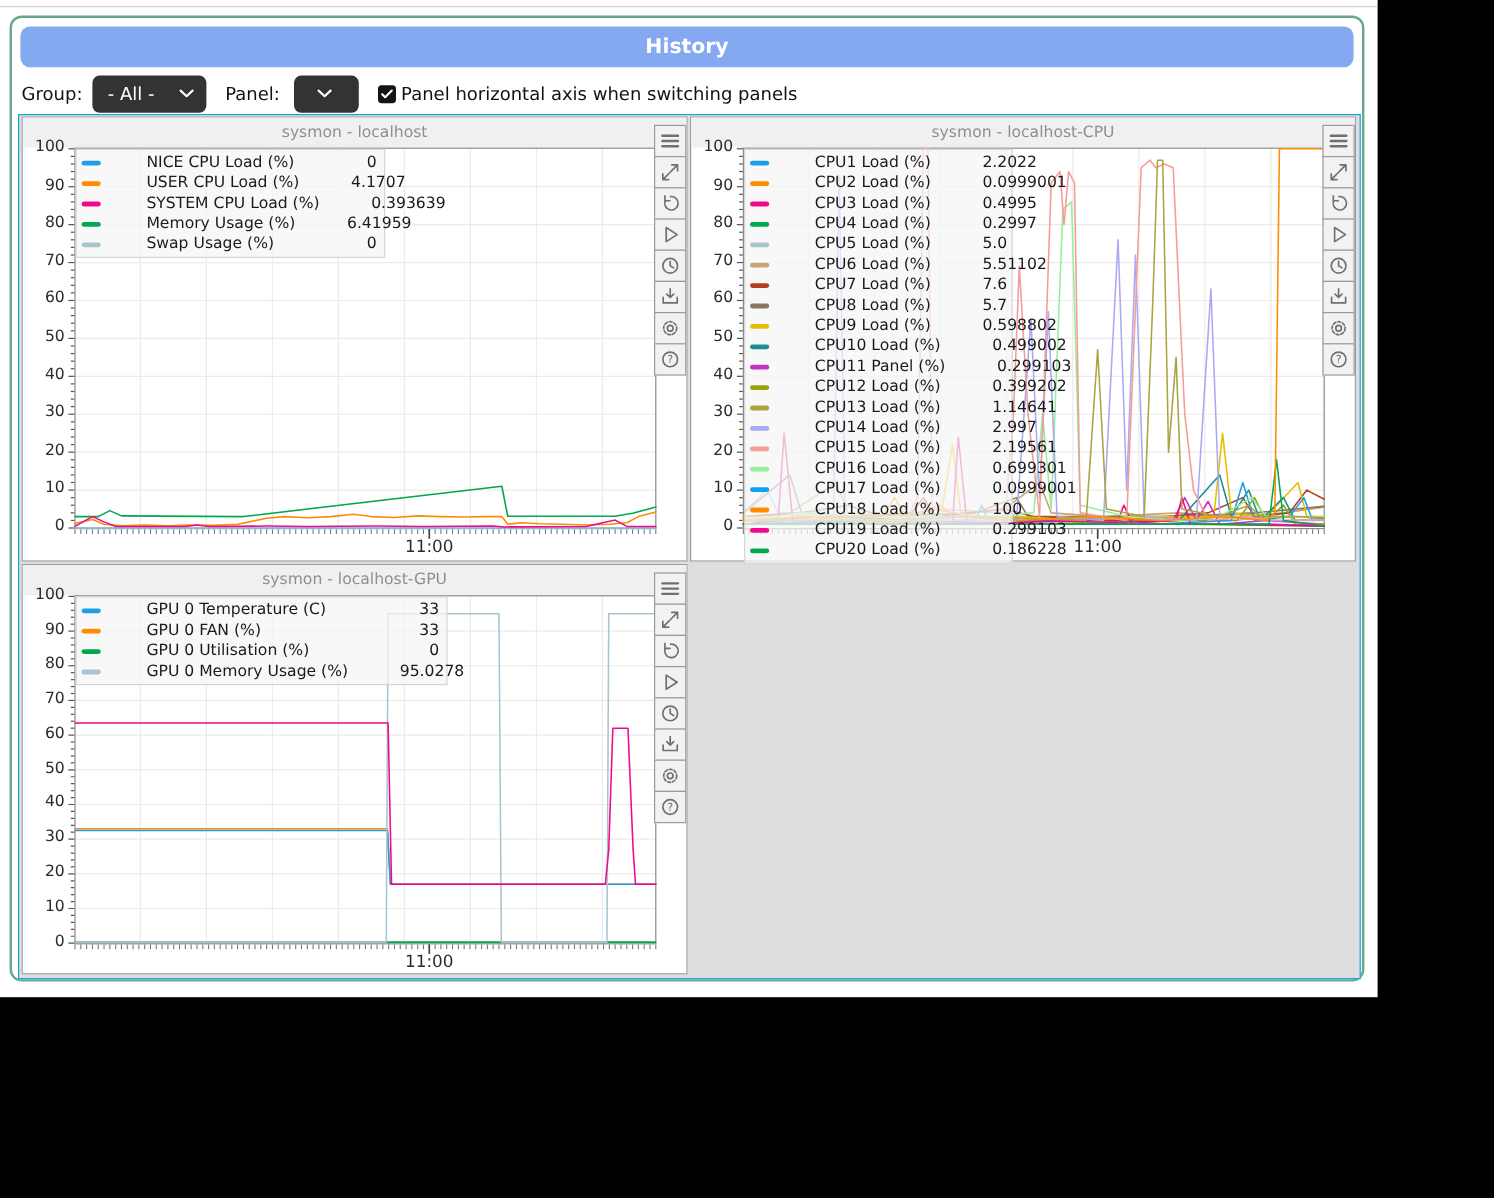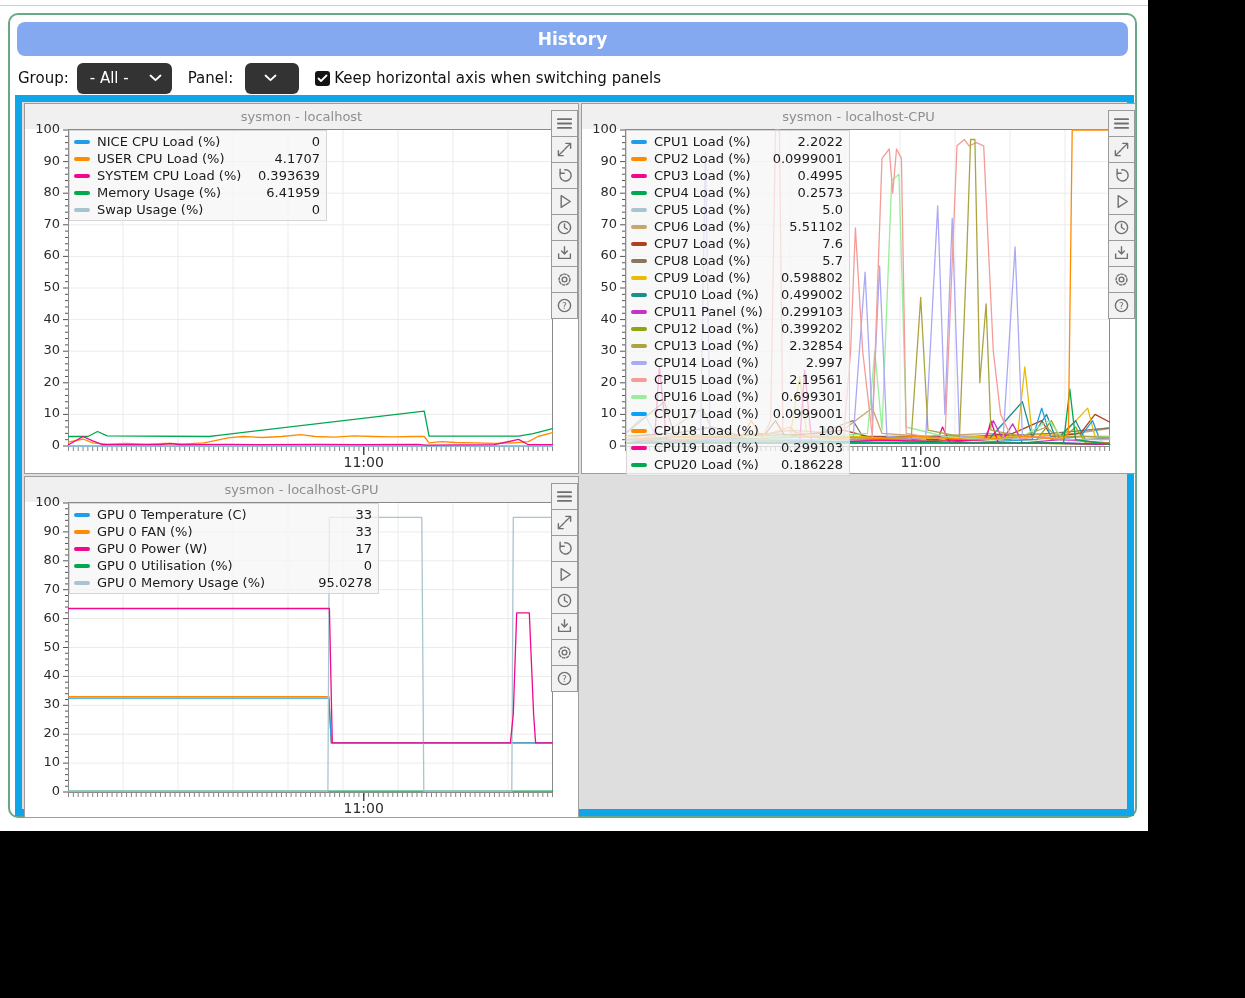--- a/index.html
+++ b/index.html
@@ -11,32 +11,32 @@
                 display:flex; align-items:center; justify-content:center; }
   .header-bar span { color:#ffffff; font-weight:bold; font-size:17px; }
   .controls { position:absolute; left:8px; top:45px; height:36px; display:flex; align-items:center; font-size:15px; color:#111; }
   .ctl-label { margin:0 8px 0 0; }
   .dd { background:#333333; border-radius:6px; height:31px; display:flex; align-items:center; color:#fff; cursor:pointer; }
   .dd-group { width:95px; padding-left:13px; justify-content:space-between; }
   .dd-panel { width:54px; justify-content:center; margin-left:4px; }
   .dd svg { margin:0 10px 0 6px; }
   .chk { width:15px; height:15px; background:#141414; border-radius:3px; margin:0 4px 0 16px;
          display:flex; align-items:center; justify-content:center; cursor:pointer; }
-  .content { position:absolute; left:5px; top:80px; width:1119px; height:721px; background:#dedede; border:7px solid #0ea5e9; }
+  .content { position:absolute; left:5px; top:80px; width:1119px; height:721px; background:#dedede; border:1px solid #0ea5e9; }
   .chart { position:absolute; background:#ffffff; border:1px solid #9d9d9d; }
   .titlebar { position:absolute; left:0; top:0; right:0; height:25px; background:#f0f0f0; text-align:center;
               line-height:25px; font-size:13px; color:#8e8e8e; }
   .plot { position:absolute; left:43px; top:25px; width:485px; }
   .plot svg { overflow:visible; display:block; }
   .yax { position:absolute; left:0; top:25px; width:36px; }
   .ylab { position:absolute; right:1px; font-size:13px; color:#2b2b2b; }
   .xlab { position:absolute; width:70px; text-align:center; font-size:14px; color:#2b2b2b; }
   .legend { position:absolute; left:1px; top:1px; background:rgba(246,246,246,0.75); border:1px solid rgba(208,208,208,0.85);
             padding:2px 6px 2px 4px; z-index:5; }
-  .lrow { display:flex; align-items:center; height:17px; font-size:13px; color:#1a1a1a; cursor:pointer; }
+  .lrow { display:flex; align-items:center; height:17px; font-size:13px; color:#1a1a1a; cursor:pointer;gap:31px; }
   .sw { width:16px; height:4px; border-radius:2px; margin-right:7px; flex:0 0 auto; }
   .llab { white-space:nowrap; }
   .lval { margin-left:auto; padding-left:12px; white-space:nowrap; }
   .icons { position:absolute; top:6px; right:0; width:27px; z-index:6; }
   .ibox { width:27px; height:27px; border:1px solid #9a9a9a; background:#f2f2f2; margin-top:-1px;
           display:flex; align-items:center; justify-content:center; cursor:pointer; }
   .ibox:first-child { margin-top:0; }
 </style>
 </head>
 <body>
@@ -61,21 +61,21 @@
       <div class="dd dd-panel">
         <svg width="13" height="8" viewBox="0 0 13 8">
           <polyline points="1.5,1.5 6.5,6.2 11.5,1.5" fill="none" stroke="#ffffff" stroke-width="1.8" stroke-linecap="round" stroke-linejoin="round"></polyline>
         </svg>
       </div>
       <div class="chk">
         <svg width="11" height="9" viewBox="0 0 11 9">
           <polyline points="1.5,4.5 4,7 9.5,1.5" fill="none" stroke="#ffffff" stroke-width="1.8" stroke-linecap="round" stroke-linejoin="round"></polyline>
         </svg>
       </div>
-      <span>Keep horizontal axis when switching panels</span>
+      <span>Panel horizontal axis when switching panels</span>
     </div>
 
     <div class="content">
       <div class="chart" style="left:2px;top:1px;width:555px;height:371px;">
         <div class="titlebar">sysmon - localhost</div>
       <div class="yax">
             <div class="ylab" style="top: 308px;">0</div>
             <div class="ylab" style="top: 276.4px;">10</div>
             <div class="ylab" style="top: 244.8px;">20</div>
             <div class="ylab" style="top: 213.2px;">30</div>
@@ -563,21 +563,21 @@
                 <span class="lval">0.0999001</span>
               </div>
               <div class="lrow">
                 <span class="sw" style="background:#f2088c"></span>
                 <span class="llab">CPU3 Load (%)</span>
                 <span class="lval">0.4995</span>
               </div>
               <div class="lrow">
                 <span class="sw" style="background:#00a84f"></span>
                 <span class="llab">CPU4 Load (%)</span>
-                <span class="lval">0.2573</span>
+                <span class="lval">0.2997</span>
               </div>
               <div class="lrow">
                 <span class="sw" style="background:#a9c4d1"></span>
                 <span class="llab">CPU5 Load (%)</span>
                 <span class="lval">5.0</span>
               </div>
               <div class="lrow">
                 <span class="sw" style="background:#c9a570"></span>
                 <span class="llab">CPU6 Load (%)</span>
                 <span class="lval">5.51102</span>
@@ -608,21 +608,21 @@
                 <span class="lval">0.299103</span>
               </div>
               <div class="lrow">
                 <span class="sw" style="background:#93a30b"></span>
                 <span class="llab">CPU12 Load (%)</span>
                 <span class="lval">0.399202</span>
               </div>
               <div class="lrow">
                 <span class="sw" style="background:#aba441"></span>
                 <span class="llab">CPU13 Load (%)</span>
-                <span class="lval">2.32854</span>
+                <span class="lval">1.14641</span>
               </div>
               <div class="lrow">
                 <span class="sw" style="background:#aba9f5"></span>
                 <span class="llab">CPU14 Load (%)</span>
                 <span class="lval">2.997</span>
               </div>
               <div class="lrow">
                 <span class="sw" style="background:#f49c97"></span>
                 <span class="llab">CPU15 Load (%)</span>
                 <span class="lval">2.19561</span>
@@ -901,25 +901,20 @@
                 <span class="sw" style="background:#1f9de8"></span>
                 <span class="llab">GPU 0 Temperature (C)</span>
                 <span class="lval">33</span>
               </div>
               <div class="lrow">
                 <span class="sw" style="background:#ff8c00"></span>
                 <span class="llab">GPU 0 FAN (%)</span>
                 <span class="lval">33</span>
               </div>
               <div class="lrow">
-                <span class="sw" style="background:#f2088c"></span>
-                <span class="llab">GPU 0 Power (W)</span>
-                <span class="lval">17</span>
-              </div>
-              <div class="lrow">
                 <span class="sw" style="background:#00a84f"></span>
                 <span class="llab">GPU 0 Utilisation (%)</span>
                 <span class="lval">0</span>
               </div>
               <div class="lrow">
                 <span class="sw" style="background:#a9c4d1"></span>
                 <span class="llab">GPU 0 Memory Usage (%)</span>
                 <span class="lval">95.0278</span>
               </div>
             </div>

